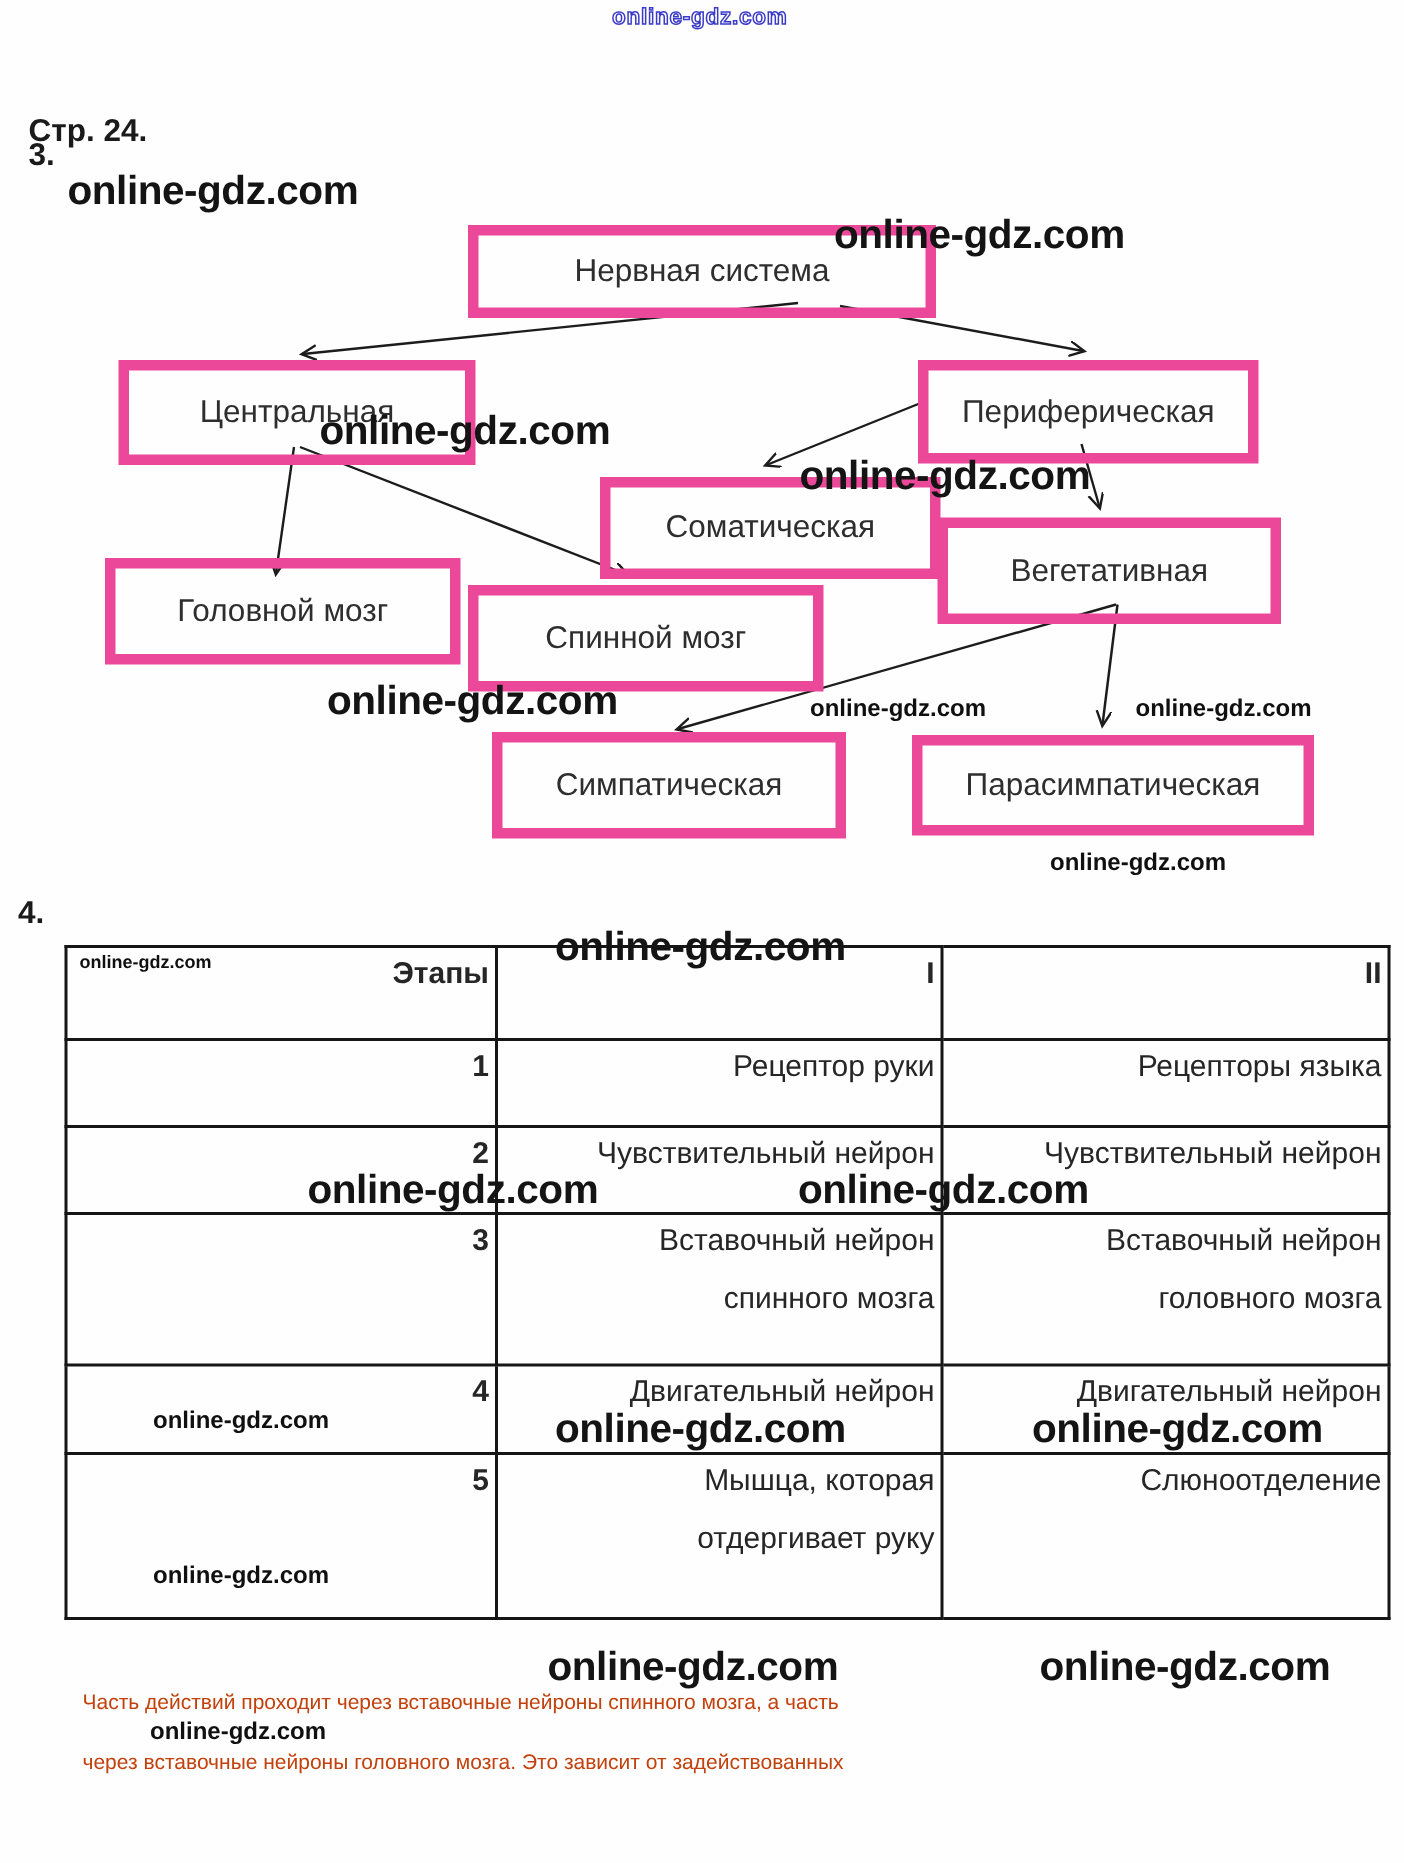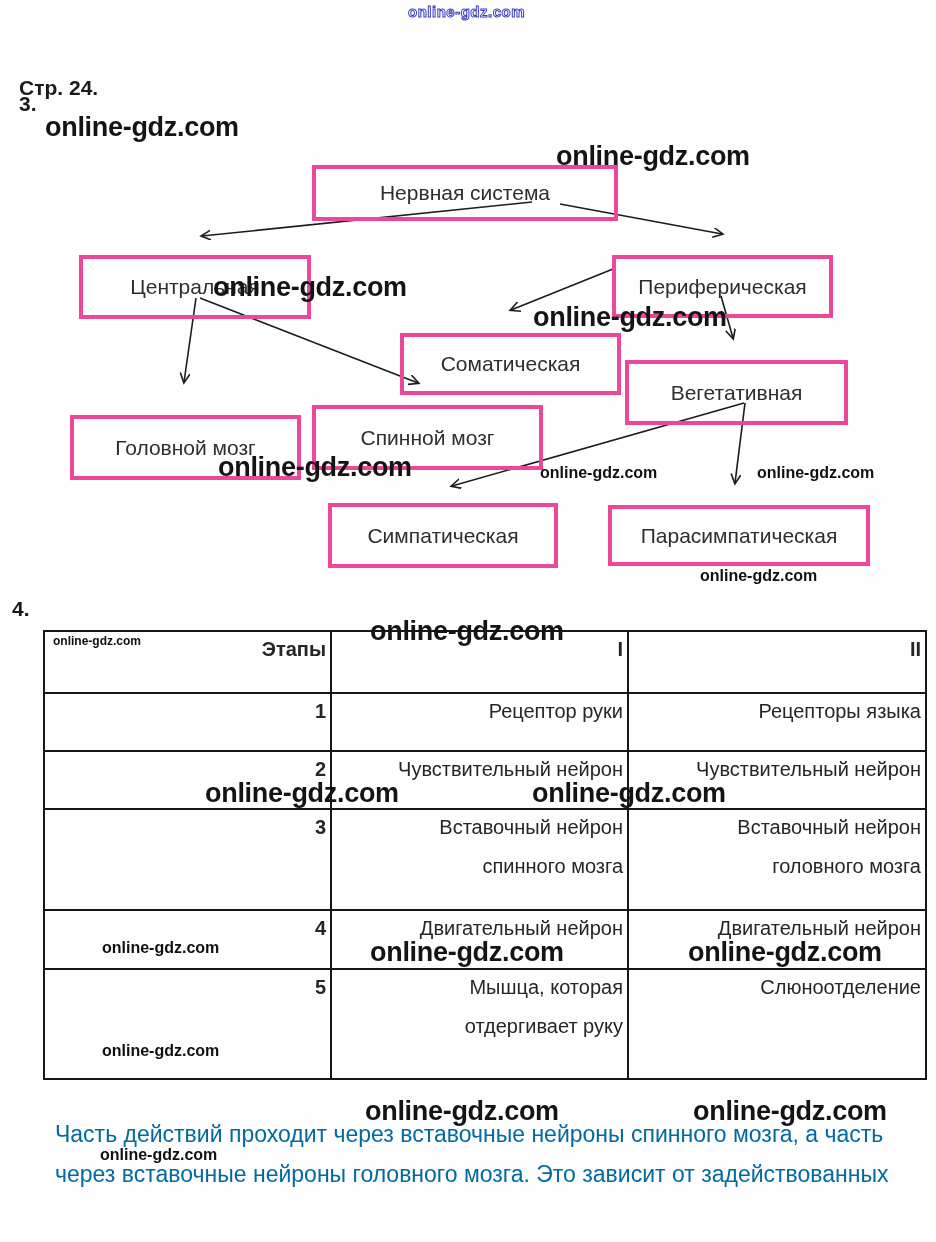--- a/index.html
+++ b/index.html
@@ -4,23 +4,23 @@
 <style>
   html,body{margin:0;padding:0;background:#ffffff;}
   #page{
     position:relative;width:936px;height:1242px;background:#fefefe;
     font-family:"Liberation Sans", sans-serif;color:#222;overflow:hidden;
   }
   .abs{position:absolute;}
   .heading{font-size:21px;font-weight:bold;color:#1a1a1a;}
   
   .node{
-    position:absolute;border:4px solid #ec4899;background:transparent;
+    position:absolute;border:7px solid #ec4899;background:transparent;
     display:flex;align-items:center;justify-content:center;
-    font-size:21px;color:#2e2e2e;text-align:center;z-index:2;margin-top:15px;
+    font-size:21px;color:#2e2e2e;text-align:center;z-index:2;
   }
   #arrows{position:absolute;left:0;top:0;z-index:1;}
   
   .wm-lg{position:absolute;font-size:27px;font-weight:600;color:#141414;letter-spacing:-0.3px;z-index:5;white-space:nowrap;}
   .wm-sm{position:absolute;font-size:16px;font-weight:700;color:#101010;z-index:5;white-space:nowrap;}
   .wm-xs{position:absolute;font-size:12px;font-weight:700;color:#101010;z-index:5;white-space:nowrap;}
   .wm-blue{position:absolute;font-size:15px;font-weight:700;color:#ffffff;
     -webkit-text-stroke:1px #3b3bc8;letter-spacing:0.5px;z-index:5;white-space:nowrap;}
   
   table.answers{
@@ -28,22 +28,22 @@
     border-collapse:collapse;table-layout:fixed;z-index:2;
   }
   table.answers td{
     border:2px solid #161616;vertical-align:top;text-align:right;
     padding:6px 4px 0 4px;font-size:20px;color:#262626;
   }
   td.hdr{font-weight:bold;font-size:20px;color:#1c1c1c;}
   td.num{font-weight:bold;color:#1c1c1c;}
   .cell-line2{margin-top:16px;}
   
-  .para{position:absolute;left:55px;top:1114px;width:840px;font-size:23px;
-    line-height:40px;color:#0369a1;z-index:2;}
+  .para{position:absolute;left:55px;top:1114px;width:840px;font-size:14px;
+    line-height:40px;color:#c2410c;z-index:2;}
 </style>
 </head>
 <body>
 
 <div id="page">
 
   <div class="abs heading" style="left:19px;top:48px;margin-top:28px;">Стр. 24.</div>
   <div class="abs heading" style="left:19px;top:92px;">3.</div>
   <div class="abs heading" style="left:12px;top:597px;">4.</div>
 
@@ -63,21 +63,21 @@
       <line x1="744" y1="403" x2="452" y2="486" marker-end="url(#ah)"></line>
       <line x1="745" y1="403" x2="735" y2="483" marker-end="url(#ah)"></line>
     </g>
   </svg>
 
   <div class="node" style="left:312px;top:150px;width:298px;height:48px;">Нервная система</div>
   <div class="node" style="left:79px;top:240px;width:224px;height:56px;">Центральная</div>
   <div class="node" style="left:612px;top:240px;width:213px;height:55px;">Периферическая</div>
   <div class="node" style="left:400px;top:318px;width:213px;height:54px;">Соматическая</div>
   <div class="node" style="left:625px;top:345px;width:215px;height:57px;">Вегетативная</div>
-  <div class="node" style="left:70px;top:400px;width:223px;height:57px;text-align:right;">Головной мозг</div>
+  <div class="node" style="left:70px;top:372px;width:223px;height:57px;text-align:right;">Головной мозг</div>
   <div class="node" style="left:312px;top:390px;width:223px;height:57px;">Спинной мозг</div>
   <div class="node" style="left:328px;top:488px;width:222px;height:57px;">Симпатическая</div>
   <div class="node" style="left:608px;top:490px;width:254px;height:53px;">Парасимпатическая</div>
 
   <table class="answers">
     <colgroup>
         <col style="width:287px">
         <col style="width:297px">
         <col style="width:298px">
       </colgroup>

